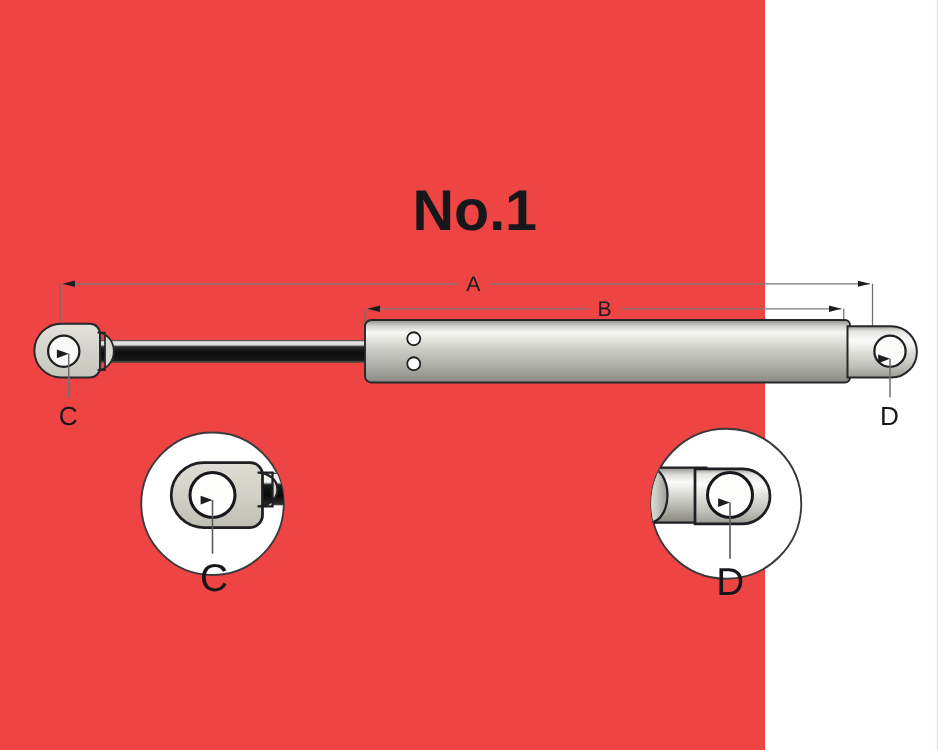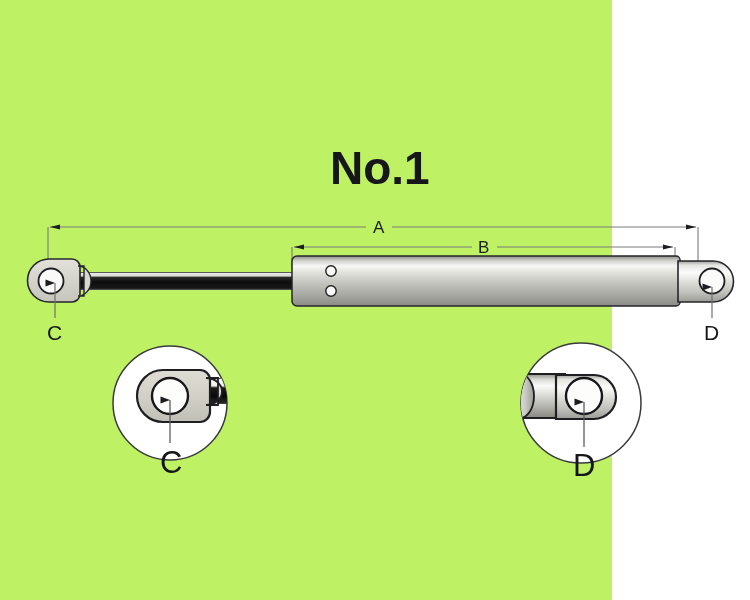--- a/index.html
+++ b/index.html
@@ -10,21 +10,21 @@
   body {
     width: 750px;
     height: 600px;
     overflow: hidden;
     font-family: "Liberation Sans", sans-serif;
   }
   #stage {
     position: relative;
     width: 612px;
     height: 600px;
-    background: #bef264;
+    background: #ef4444;
     text-decoration: underline;
   }
   #diagram {
     position: absolute;
     left: 0;
     top: 0;
     width: 750px;
     height: 600px;
   }
   .ttl {

